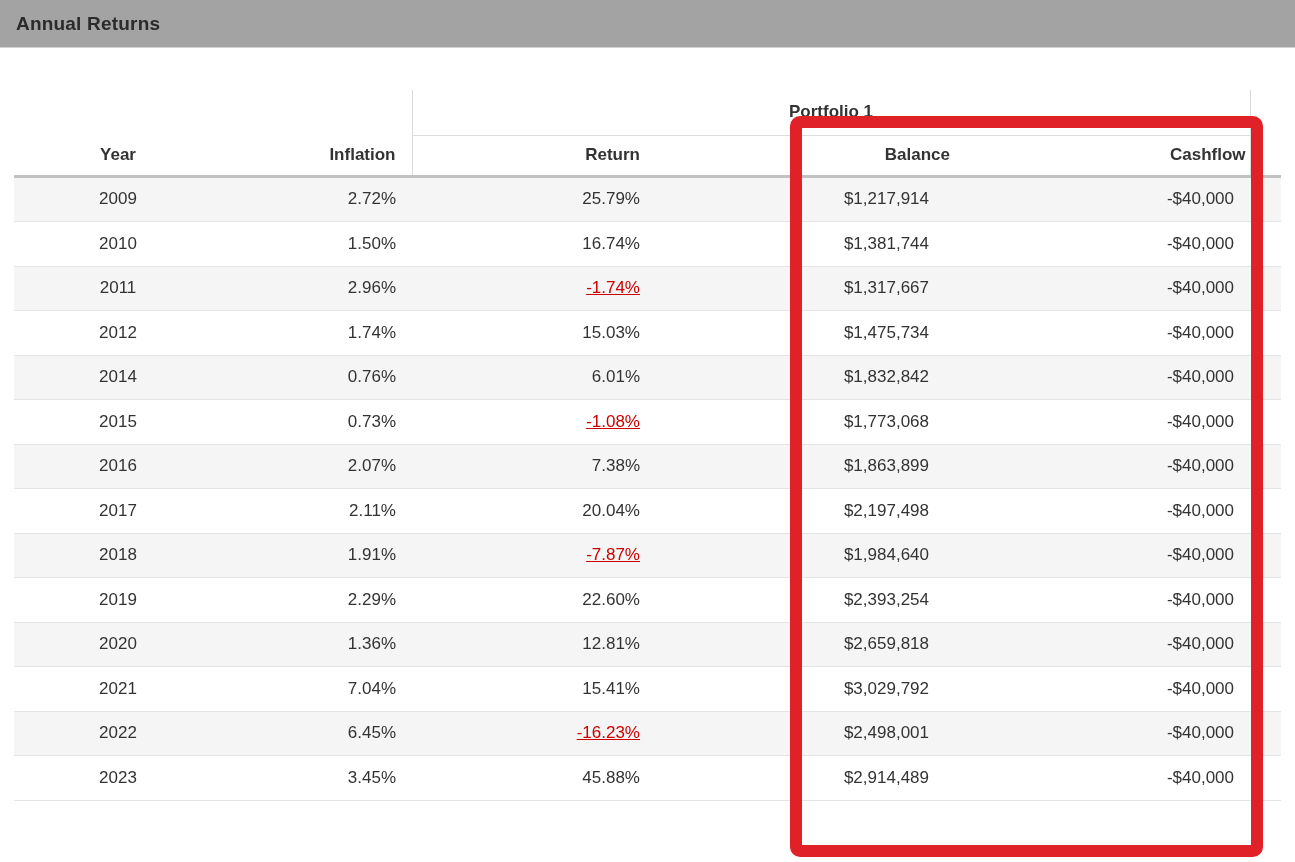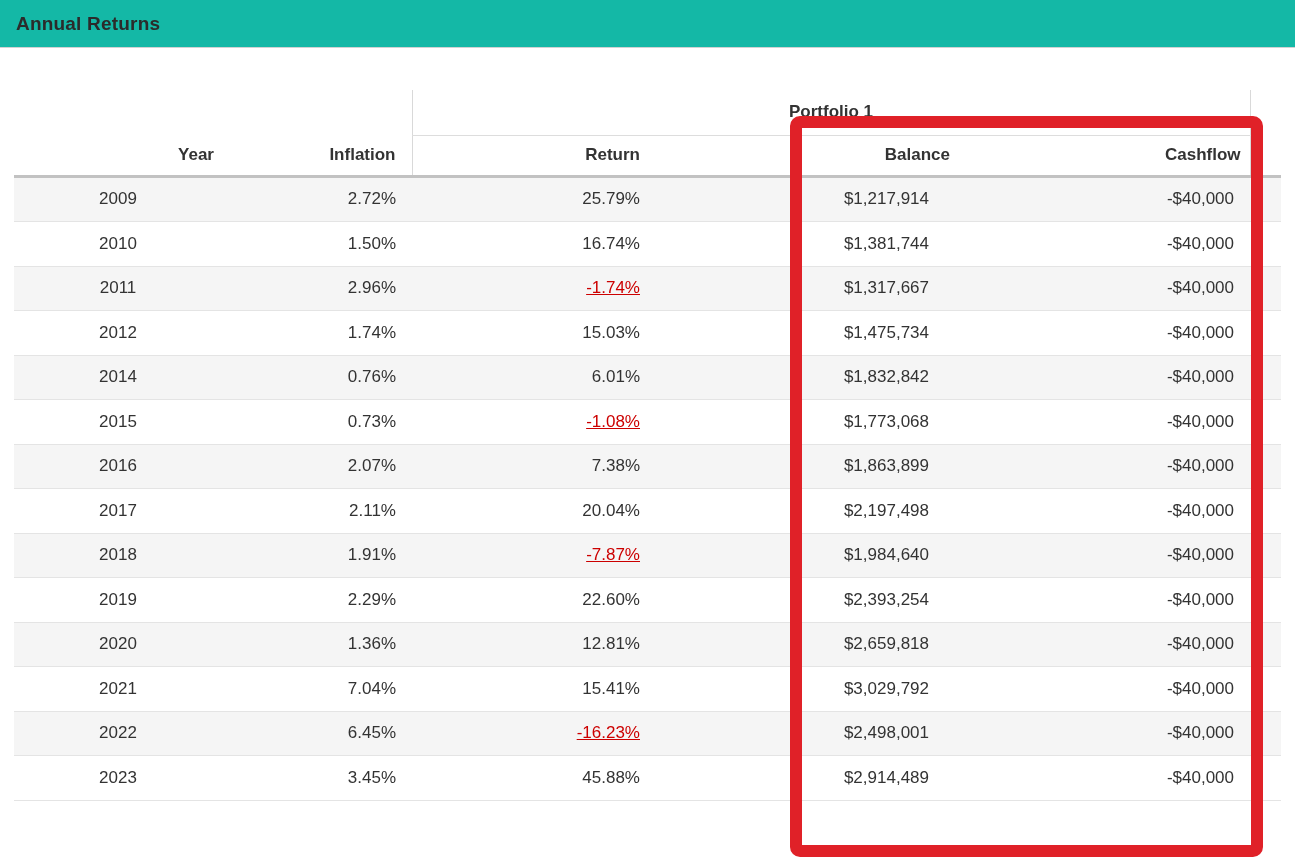--- a/index.html
+++ b/index.html
@@ -15,21 +15,21 @@
     font-family: "Liberation Sans", "DejaVu Sans", sans-serif;
     color: #333333;
   }
 
   
   .title-bar {
     position: absolute;
     top: 0; left: 0;
     width: 100%;
     height: 48px;
-    background: #14b8a6;
+    background: #a3a3a3;
     border-bottom: 1px solid #d2d2d2;
     box-sizing: border-box;
     display: flex;
     align-items: center;
     padding: 0 16px;
   }
   .title-bar .title {
     font-size: 19px;
     font-weight: bold;
     color: #2b2b2b;
@@ -70,25 +70,25 @@
   td.group-spacer { border-left: 1px solid #d9d9d9; }
 
   tr.header-row { height: 41px; }
   th {
     font-weight: bold;
     vertical-align: middle;
     text-align: right;
     border-bottom: 3px solid #c2c2c2;
     padding: 0;
   }
-  th.h-year     { text-align: right; padding-left: 8px; }
+  th.h-year     { text-align: center; padding-left: 8px; }
   th.h-infl     { padding-right: 16px; }
   th.h-return   { padding-right: 8px; border-left: 1px solid #d9d9d9; }
   th.h-balance  { padding-right: 12px; }
-  th.h-cashflow { padding-right: 9px; }
+  th.h-cashflow { padding-right: 4px; }
   th.h-spacer   { border-left: 1px solid #d9d9d9; }
 
   tbody td {
     height: 43.5px;
     vertical-align: middle;
     border-bottom: 1px solid #e4e4e4;
     padding: 0;
     text-align: right;
   }
   tbody tr:nth-child(odd) { background: #f5f5f5; }

